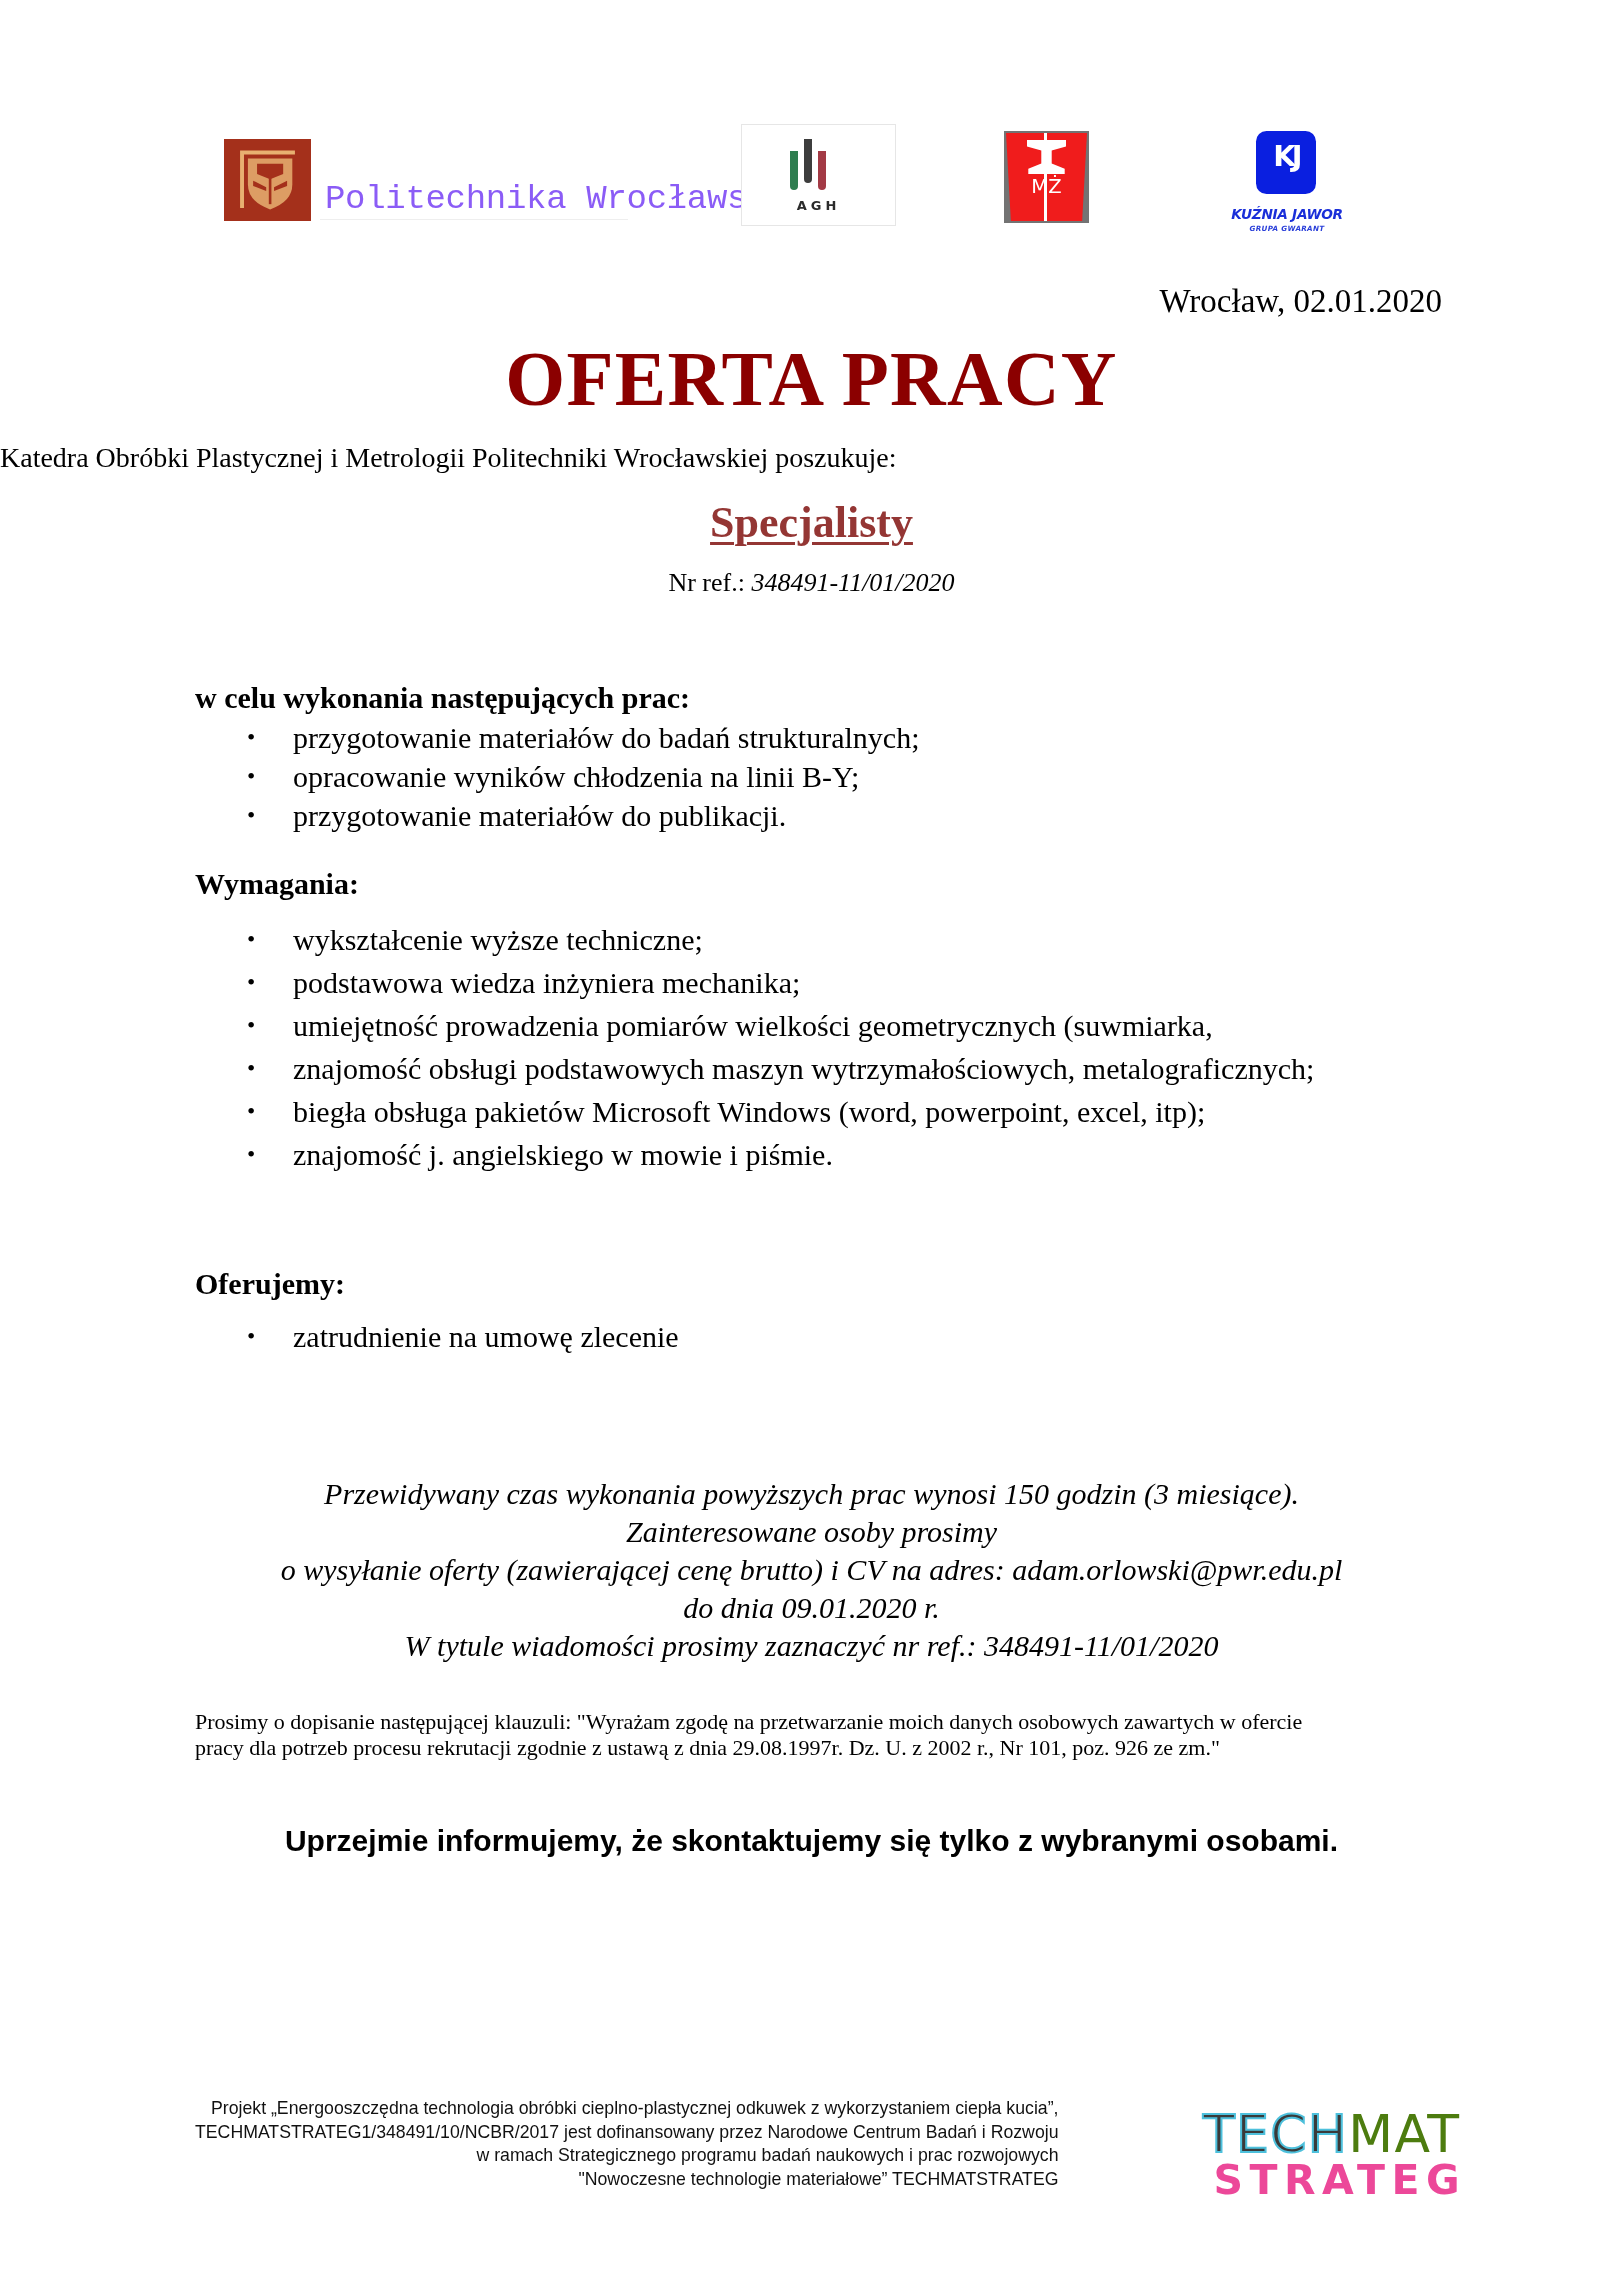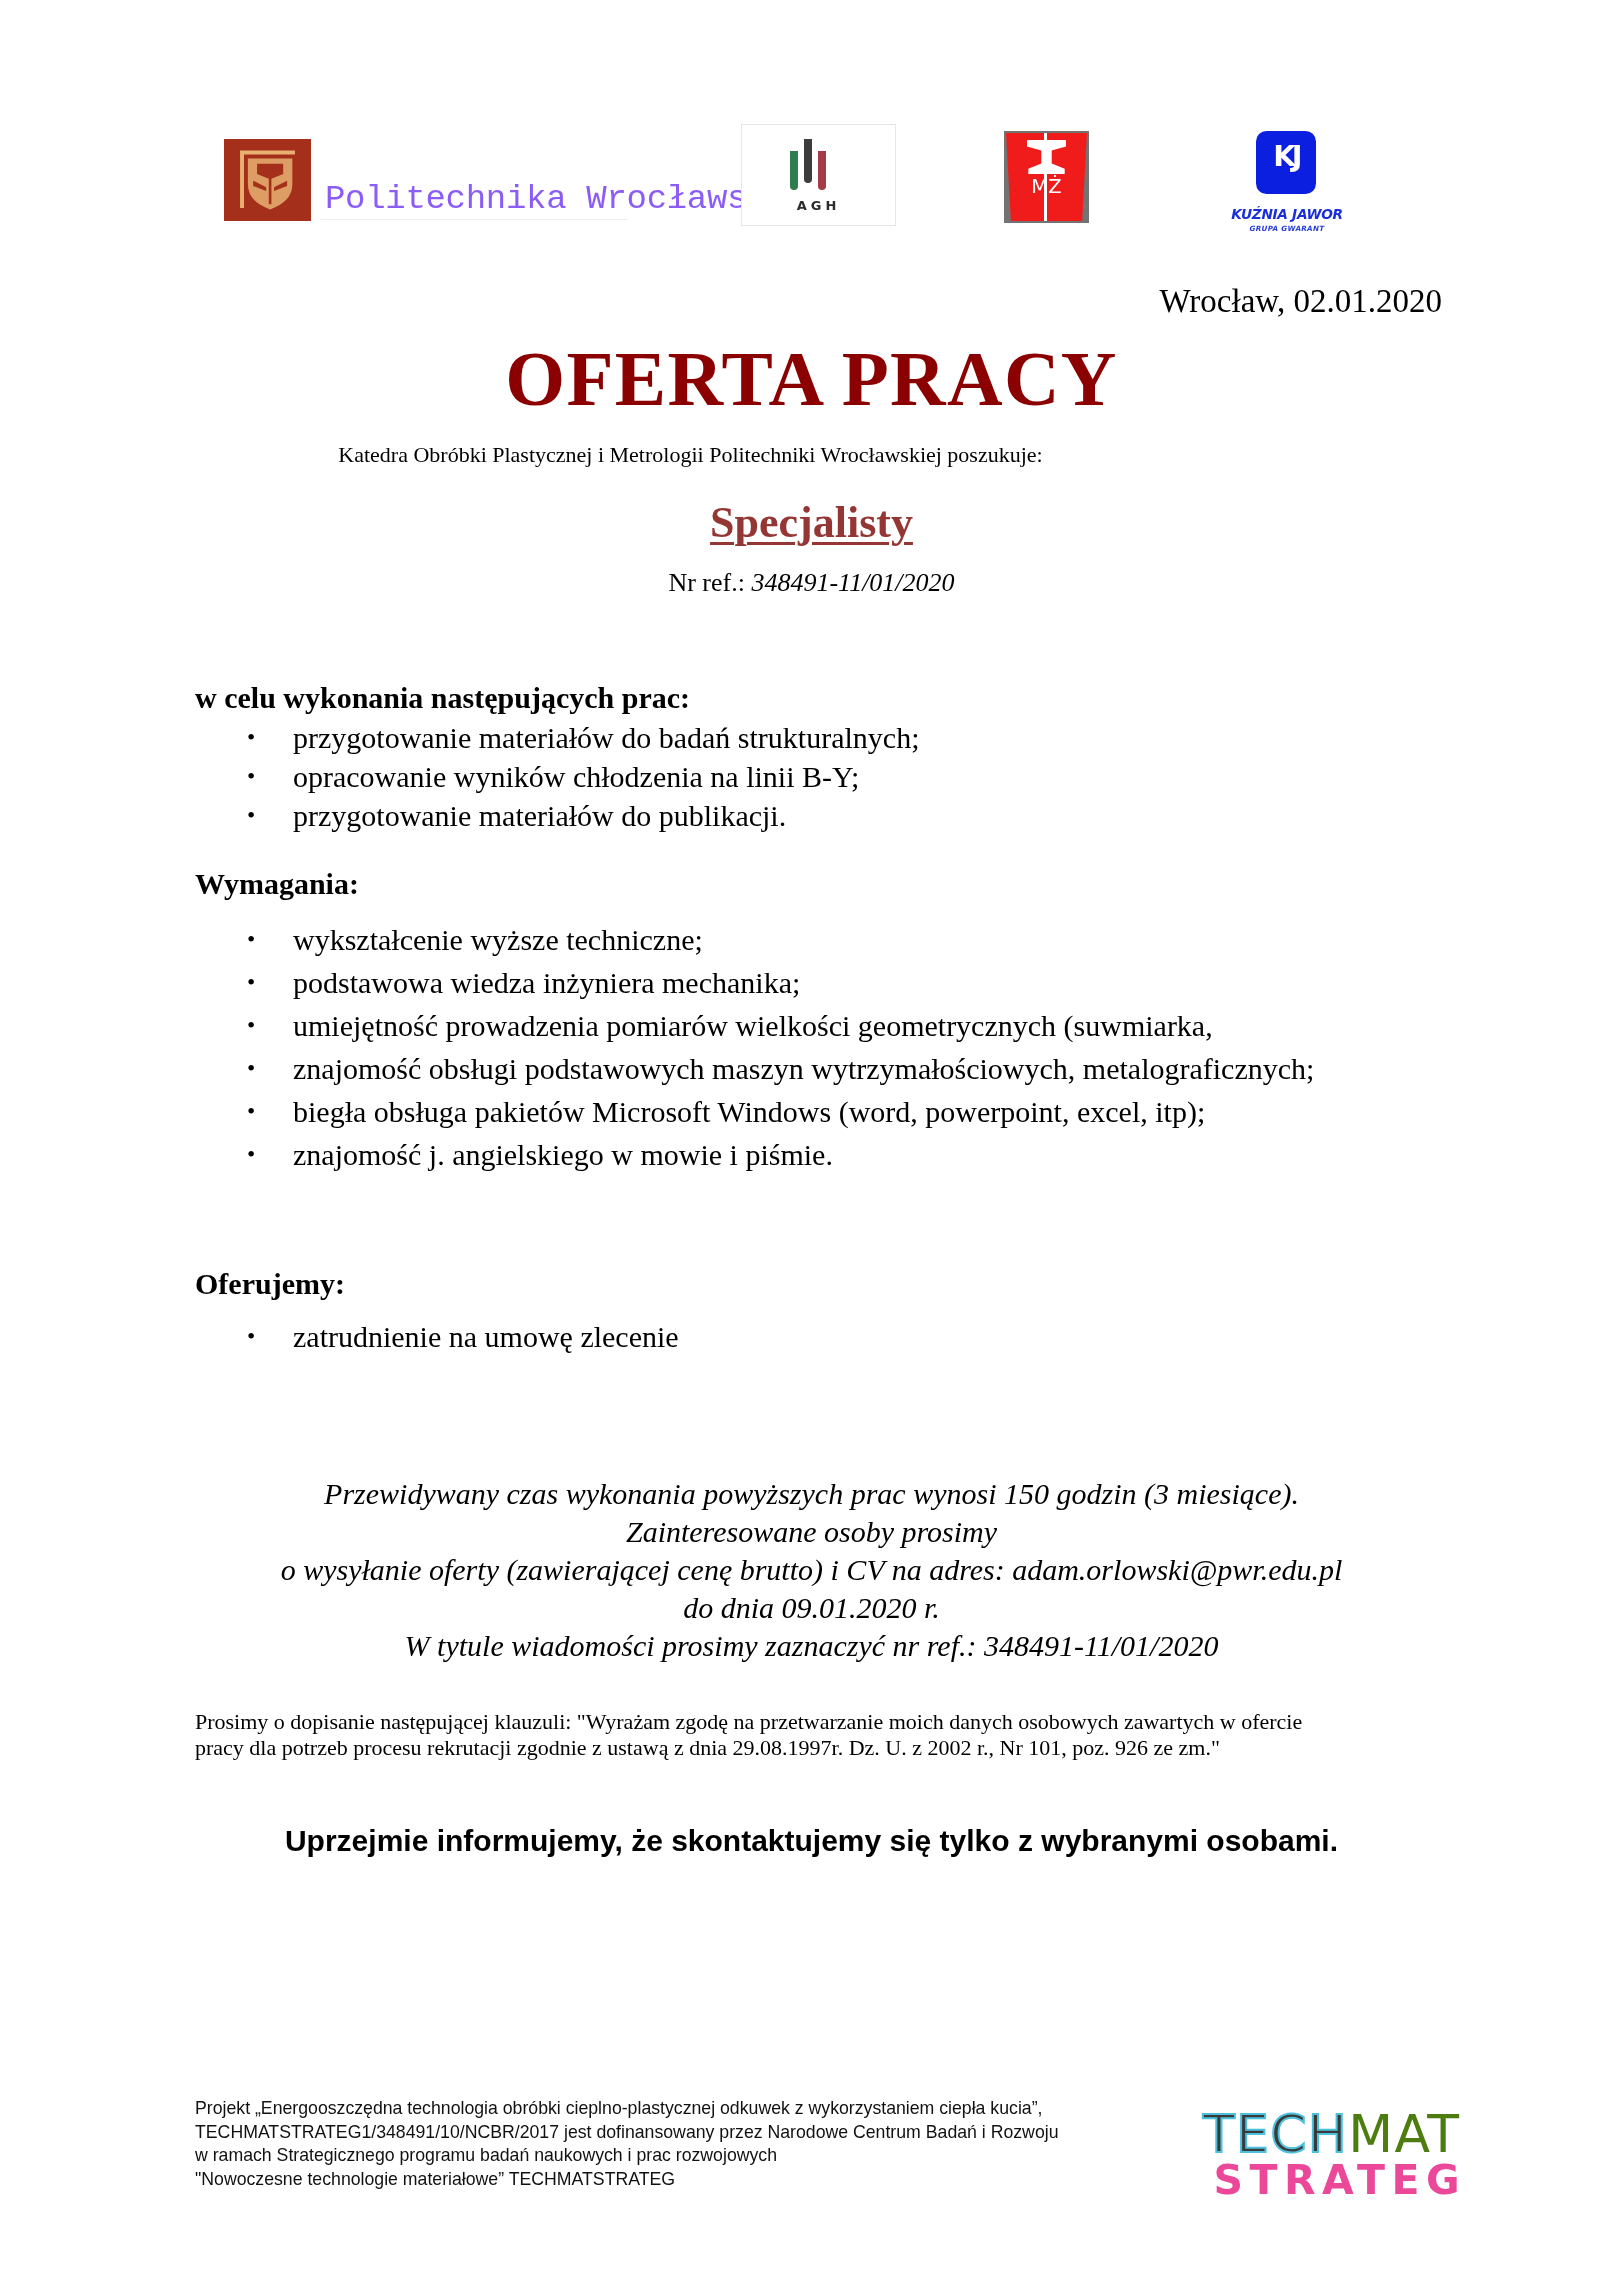--- a/index.html
+++ b/index.html
@@ -33,40 +33,40 @@
              font-family: "DejaVu Sans", sans-serif; font-size: 29px; font-weight: bold; letter-spacing: -3.9px; }
   .kj-name { position: absolute; left: 0; width: 124px; top: 75px; text-align: center; color: #1a2fd9;
              font-family: "DejaVu Sans", sans-serif; font-weight: bold; font-style: italic; font-size: 13.7px; letter-spacing: -0.3px; }
   .kj-sub { position: absolute; left: 0; width: 124px; top: 93px; text-align: center; color: #2a3fd9;
             font-family: "DejaVu Sans", sans-serif; font-weight: bold; font-style: italic; font-size: 7.2px; letter-spacing: 0.3px; }
 
   
   .date { right: 181px; top: 283px; font-size: 33px; }
   .title { left: 0; width: 1623px; top: 334px; text-align: center; font-weight: bold; color: #8b0000;
            font-size: 77px; letter-spacing: 1.3px; transform: scaleY(1.02); }
-  .dept { left: 0; width: 1381px; top: 442px; text-align: center; font-size: 22px; }
+  .dept { left: 0; width: 1381px; top: 442px; text-align: left; font-size: 28px; }
   .position { left: 0; width: 1623px; top: 497px; text-align: center; font-size: 44px; font-weight: bold;
               color: #943634; text-decoration: underline; text-decoration-thickness: 3.3px; text-underline-offset: 5.2px; }
   .ref { left: 0; width: 1623px; top: 568px; text-align: center; font-size: 26px; }
   .ref i { font-style: italic; }
 
   
   .heading { left: 195px; font-size: 30px; font-weight: bold; }
   .list { left: 195px; margin: 0; padding: 0; list-style: none; font-size: 30px; }
   .list li { position: relative; padding-left: 98px; }
   .list li .bullet { position: absolute; left: 52px; top: 0; font-size: 23.6px; }
   .tasks li { line-height: 39px; }
   .reqs li { line-height: 43px; }
 
   .closing { left: 0; width: 1623px; top: 1475px; text-align: center; font-style: italic; font-size: 30px; line-height: 38px; }
   .clause { left: 195px; width: 1256px; top: 1709px; font-size: 22px; line-height: 26px; }
   .notice { left: 0; width: 1623px; top: 1824px; text-align: center; font-family: "Liberation Sans", sans-serif;
             font-weight: bold; font-size: 30px; }
 
-  .footer-text { left: 195px; top: 2097px; font-family: "Liberation Sans", sans-serif; font-size: 17.7px; line-height: 23.6px; color: #111; }
+  .footer-text { left: 195px; top: 2097px; font-family: "Liberation Sans", sans-serif; font-size: 17.7px; line-height: 23.6px; color: #111; text-align: right; }
   .techmat { left: 1203px; top: 2108px; width: 262px; height: 98px; }
   .tm-top { position: absolute; left: 0; top: 0; font-family: "DejaVu Sans", sans-serif; font-size: 52px; line-height: 52px; letter-spacing: 1.3px; }
   .tm-tech { color: #3a3a3a; -webkit-text-stroke: 2px #4dc0dc; }
   .tm-mat { color: #4d7c0f; }
   .tm-bottom { position: absolute; left: 10.5px; top: 48px; font-family: "DejaVu Sans", sans-serif; font-weight: bold;
                font-size: 41px; letter-spacing: 6.5px; color: #ec4899; }
 </style>
 </head>
 <body>
 

